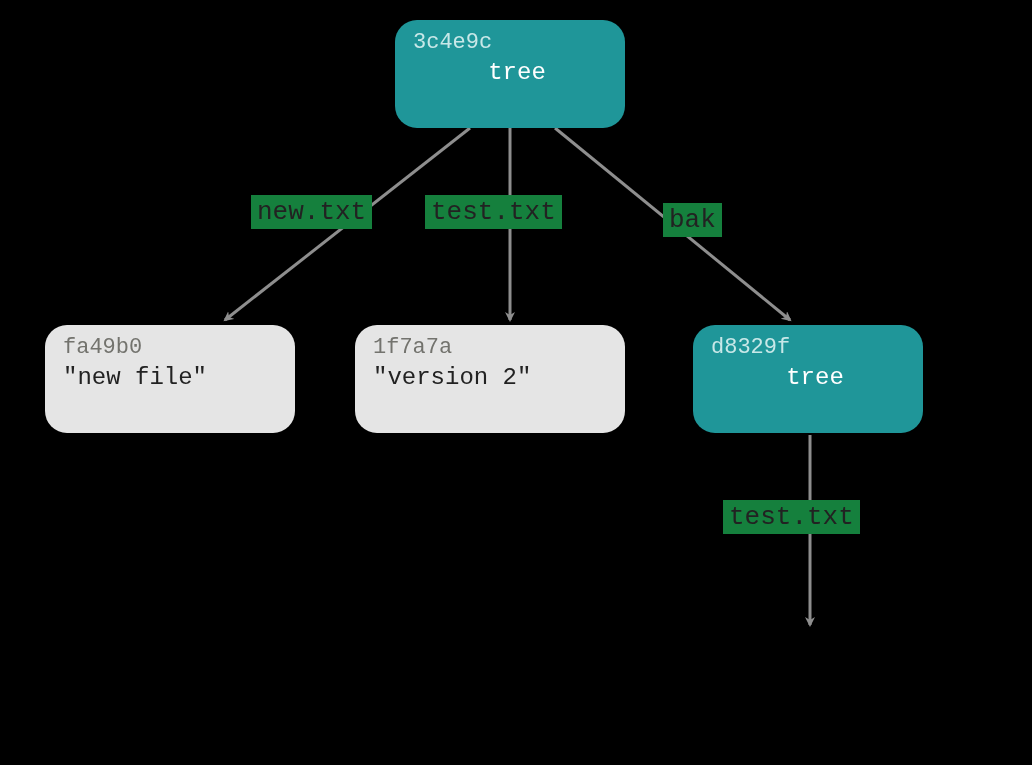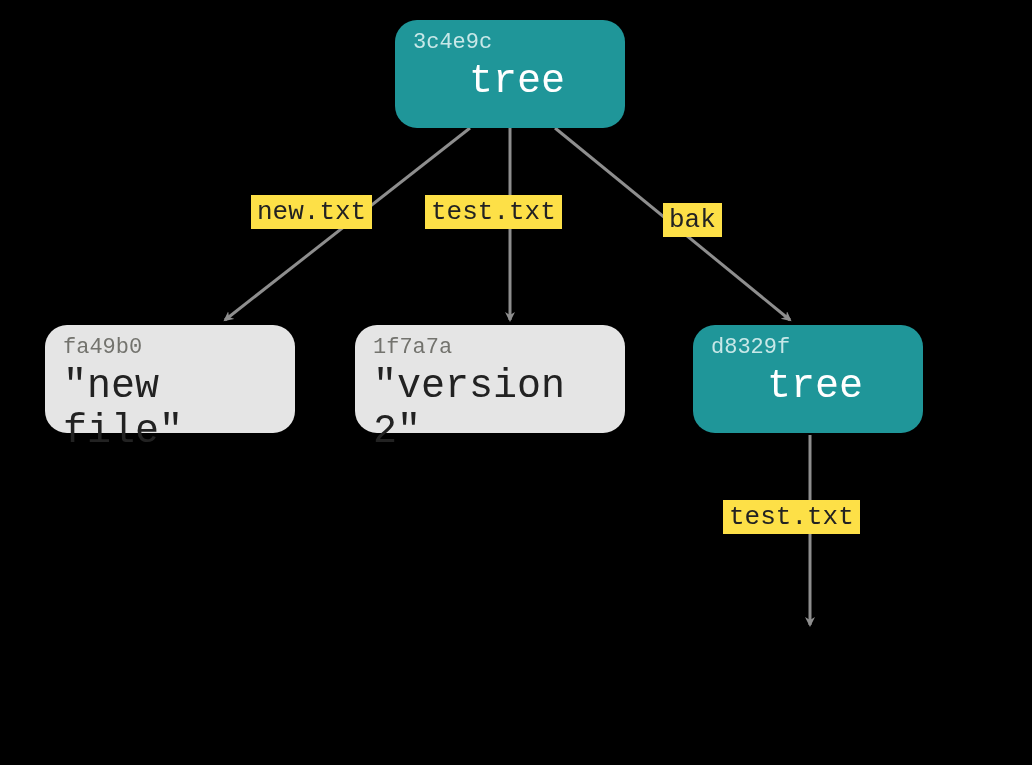--- a/index.html
+++ b/index.html
@@ -43,34 +43,34 @@
     opacity: 0.92;
     margin-bottom: 4px;
   }
   .node-tree .hash {
     color: #d7efef;
   }
   .node-blob .hash {
     color: #6a6a64;
   }
   .label {
-    font-size: 40px;
+    font-size: 24px;
     text-align: center;
   }
   .node-blob .label {
     text-align: left;
     color: #222;
   }
   .node-tree .label {
     color: #fff;
     font-weight: 400;
   }
   .edge-label {
     position: absolute;
-    background: #fde047;
+    background: #15803d;
     color: #222;
     font-size: 26px;
     padding: 2px 6px;
     white-space: nowrap;
   }
 </style>
 </head>
 <body>
 
 <div class="canvas">

